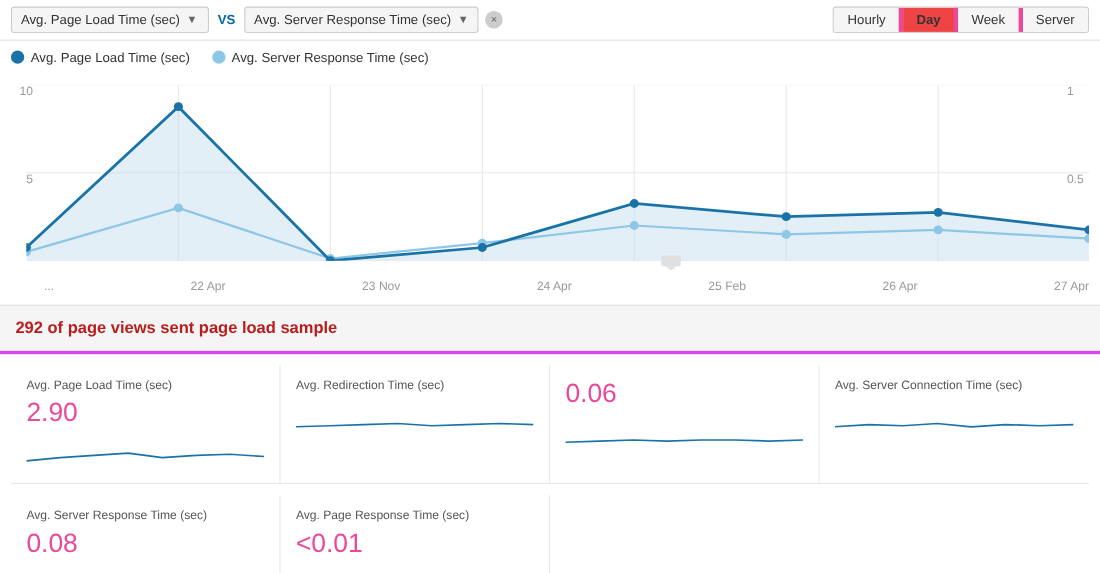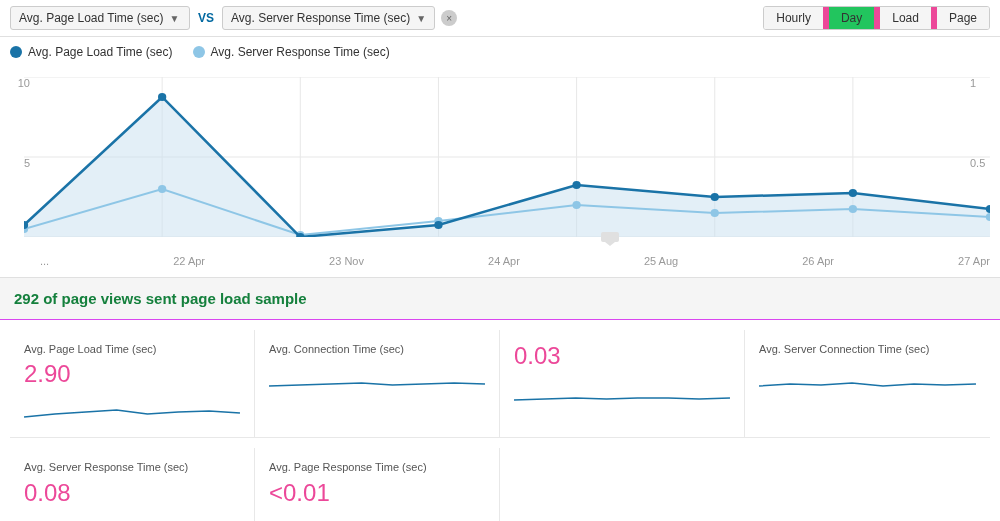--- a/index.html
+++ b/index.html
@@ -56,26 +56,26 @@
       border-radius: 3px;
       overflow: hidden;
     }
     .time-btn {
       padding: 4px 12px;
       border: none;
       background: #f5f5f5;
       font-size: 12px;
       cursor: pointer;
       color: #333;
-      border-right: 6px solid #ec4899;
+      border-right: 4px solid #ec4899;
     }
     .time-btn:last-child { border-right: none; }
     .time-btn.active {
-      background: #22c55e;
-      font-weight: normal;
+      background: #ef4444;
+      font-weight: bold;
     }
 
     
     .legend {
       display: flex;
       align-items: center;
       padding: 8px 10px;
       gap: 20px;
     }
     .legend-item {
@@ -138,23 +138,23 @@
       font-size: 11px;
       color: #999;
     }
 
     
     .summary-bar {
       background: #f5f5f5;
       padding: 12px 14px;
       font-size: 15px;
       font-weight: bold;
-      color: #15803d;
+      color: #b91c1c;
       border-top: 1px solid #e0e0e0;
-      border-bottom: 1px solid #d946ef;
+      border-bottom: 3px solid #d946ef;
     }
 
     
     .metrics-grid {
       display: grid;
       grid-template-columns: repeat(4, 1fr);
       padding: 10px;
       gap: 0;
     }
     .metric-card {
@@ -204,22 +204,22 @@
   </div>
   <span class="vs-label">VS</span>
   <div class="metric-selector">
     <span>Avg. Server Response Time (sec)</span>
     <span class="chevron">▼</span>
   </div>
   <button class="close-btn">×</button>
   <div class="time-controls">
     <button class="time-btn">Hourly</button>
     <button class="time-btn active">Day</button>
-    <button class="time-btn">Load</button>
-    <button class="time-btn">Page</button>
+    <button class="time-btn">Week</button>
+    <button class="time-btn">Server</button>
   </div>
 </div>
 
 <div class="legend">
   <div class="legend-item">
     <div class="legend-dot" style="background:#1a73a7;"></div>
     <span>Avg. Page Load Time (sec)</span>
   </div>
   <div class="legend-item">
     <div class="legend-dot" style="background:#8ec6e6;"></div>
@@ -282,21 +282,21 @@
     <circle cx="665" cy="120" r="4" fill="#1a73a7"></circle>
     <circle cx="798" cy="116" r="4" fill="#1a73a7"></circle>
     <circle cx="930" cy="132" r="4" fill="#1a73a7"></circle>
   </svg>
 
   <div class="x-axis-labels">
     <span>...</span>
     <span>22 Apr</span>
     <span>23 Nov</span>
     <span>24 Apr</span>
-    <span>25 Aug</span>
+    <span>25 Feb</span>
     <span>26 Apr</span>
     <span>27 Apr</span>
   </div>
 
   
   <div style="position:absolute; bottom:28px; left:calc(40px + 57%); transform:translateX(-50%);">
     <svg width="18" height="14" viewBox="0 0 18 14">
       <rect x="0" y="0" width="18" height="10" rx="2" fill="#e0e0e0"></rect>
       <polygon points="4,10 14,10 9,14" fill="#e0e0e0"></polygon>
     </svg>
@@ -311,28 +311,28 @@
 
   <div class="metric-card">
     <div class="metric-label">Avg. Page Load Time (sec)</div>
     <div class="metric-value">2.90</div>
     <svg class="metric-sparkline" viewBox="0 0 140 30" preserveAspectRatio="none">
       <polyline points="0,25 20,22 40,20 60,18 80,22 100,20 120,19 140,21" fill="none" stroke="#1a73a7" stroke-width="1.5"></polyline>
     </svg>
   </div>
 
   <div class="metric-card">
-    <div class="metric-label">Avg. Connection Time (sec)</div>
+    <div class="metric-label">Avg. Redirection Time (sec)</div>
     <svg class="metric-sparkline" viewBox="0 0 140 30" preserveAspectRatio="none">
       <polyline points="0,26 20,25 40,24 60,23 80,25 100,24 120,23 140,24" fill="none" stroke="#1a73a7" stroke-width="1.5"></polyline>
     </svg>
   </div>
 
   <div class="metric-card">
-    <div class="metric-value">0.03</div>
+    <div class="metric-value">0.06</div>
     <svg class="metric-sparkline" viewBox="0 0 140 30" preserveAspectRatio="none">
       <polyline points="0,26 20,25 40,24 60,25 80,24 100,24 120,25 140,24" fill="none" stroke="#1a73a7" stroke-width="1.5"></polyline>
     </svg>
   </div>
 
   <div class="metric-card">
     <div class="metric-label">Avg. Server Connection Time (sec)</div>
     <svg class="metric-sparkline" viewBox="0 0 140 30" preserveAspectRatio="none">
       <polyline points="0,26 20,24 40,25 60,23 80,26 100,24 120,25 140,24" fill="none" stroke="#1a73a7" stroke-width="1.5"></polyline>
     </svg>

